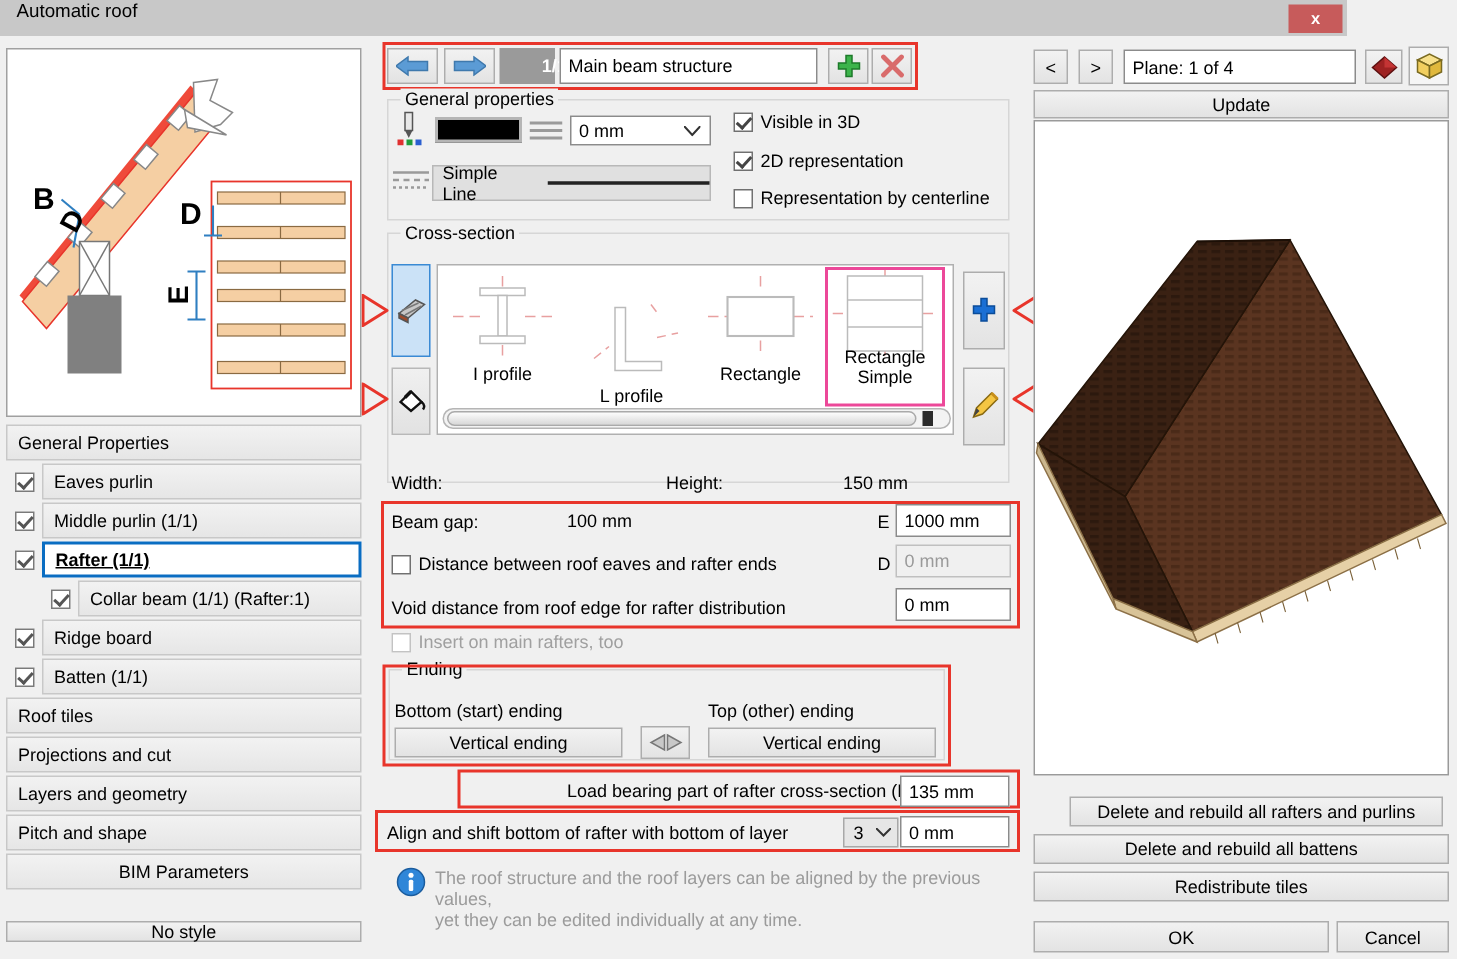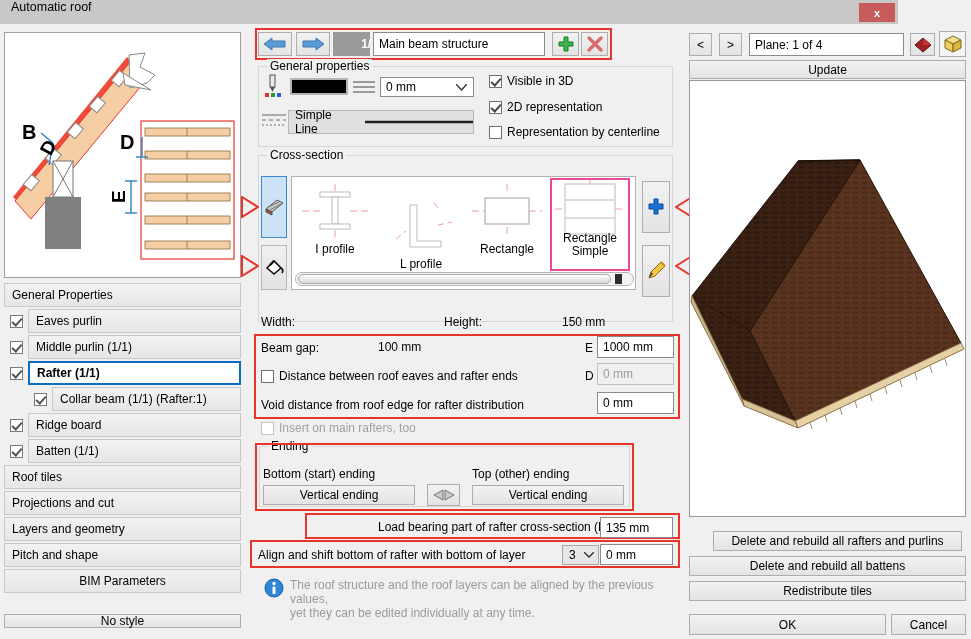--- a/index.html
+++ b/index.html
@@ -68,21 +68,21 @@
     border:1px solid #c8c8c8; display:flex; align-items:center;
     padding-left:7px; font-size:12px; cursor:pointer;
   }
   .srow .sbtn.center { justify-content:center; padding-left:0; }
   .srow .chk { width:24px; flex:none; display:flex; align-items:center; justify-content:center; cursor:pointer; }
   .srow .chk .box { width:13px; height:13px; border:1px solid #7a7a7a; background:#fff; position:relative; }
   .srow .chk.checked .box::after {
     content:""; position:absolute; left:3px; top:0px; width:4px; height:8px;
     border:solid #555; border-width:0 2px 2px 0; transform:rotate(42deg);
   }
-  .srow.sel .sbtn { border:2px solid #0a6dc2; font-weight:bold; background:#fff; }
+  .srow.sel .sbtn { border:2px solid #0a6dc2; font-weight:bold; background:#fff;text-decoration:underline; }
   .srow .indent { width:24px; flex:none; }
   #nostyle { position:absolute; left:4px; top:614px; width:237px; height:14px; }
   #roof3d { position:absolute; left:689px; top:80px; width:277px; height:437px;
             background:#fff; border:1px solid #9a9a9a; overflow:hidden; }
   .redtri { position:absolute; }
 </style>
 </head>
 <body>
 
 <div id="titlebar">

